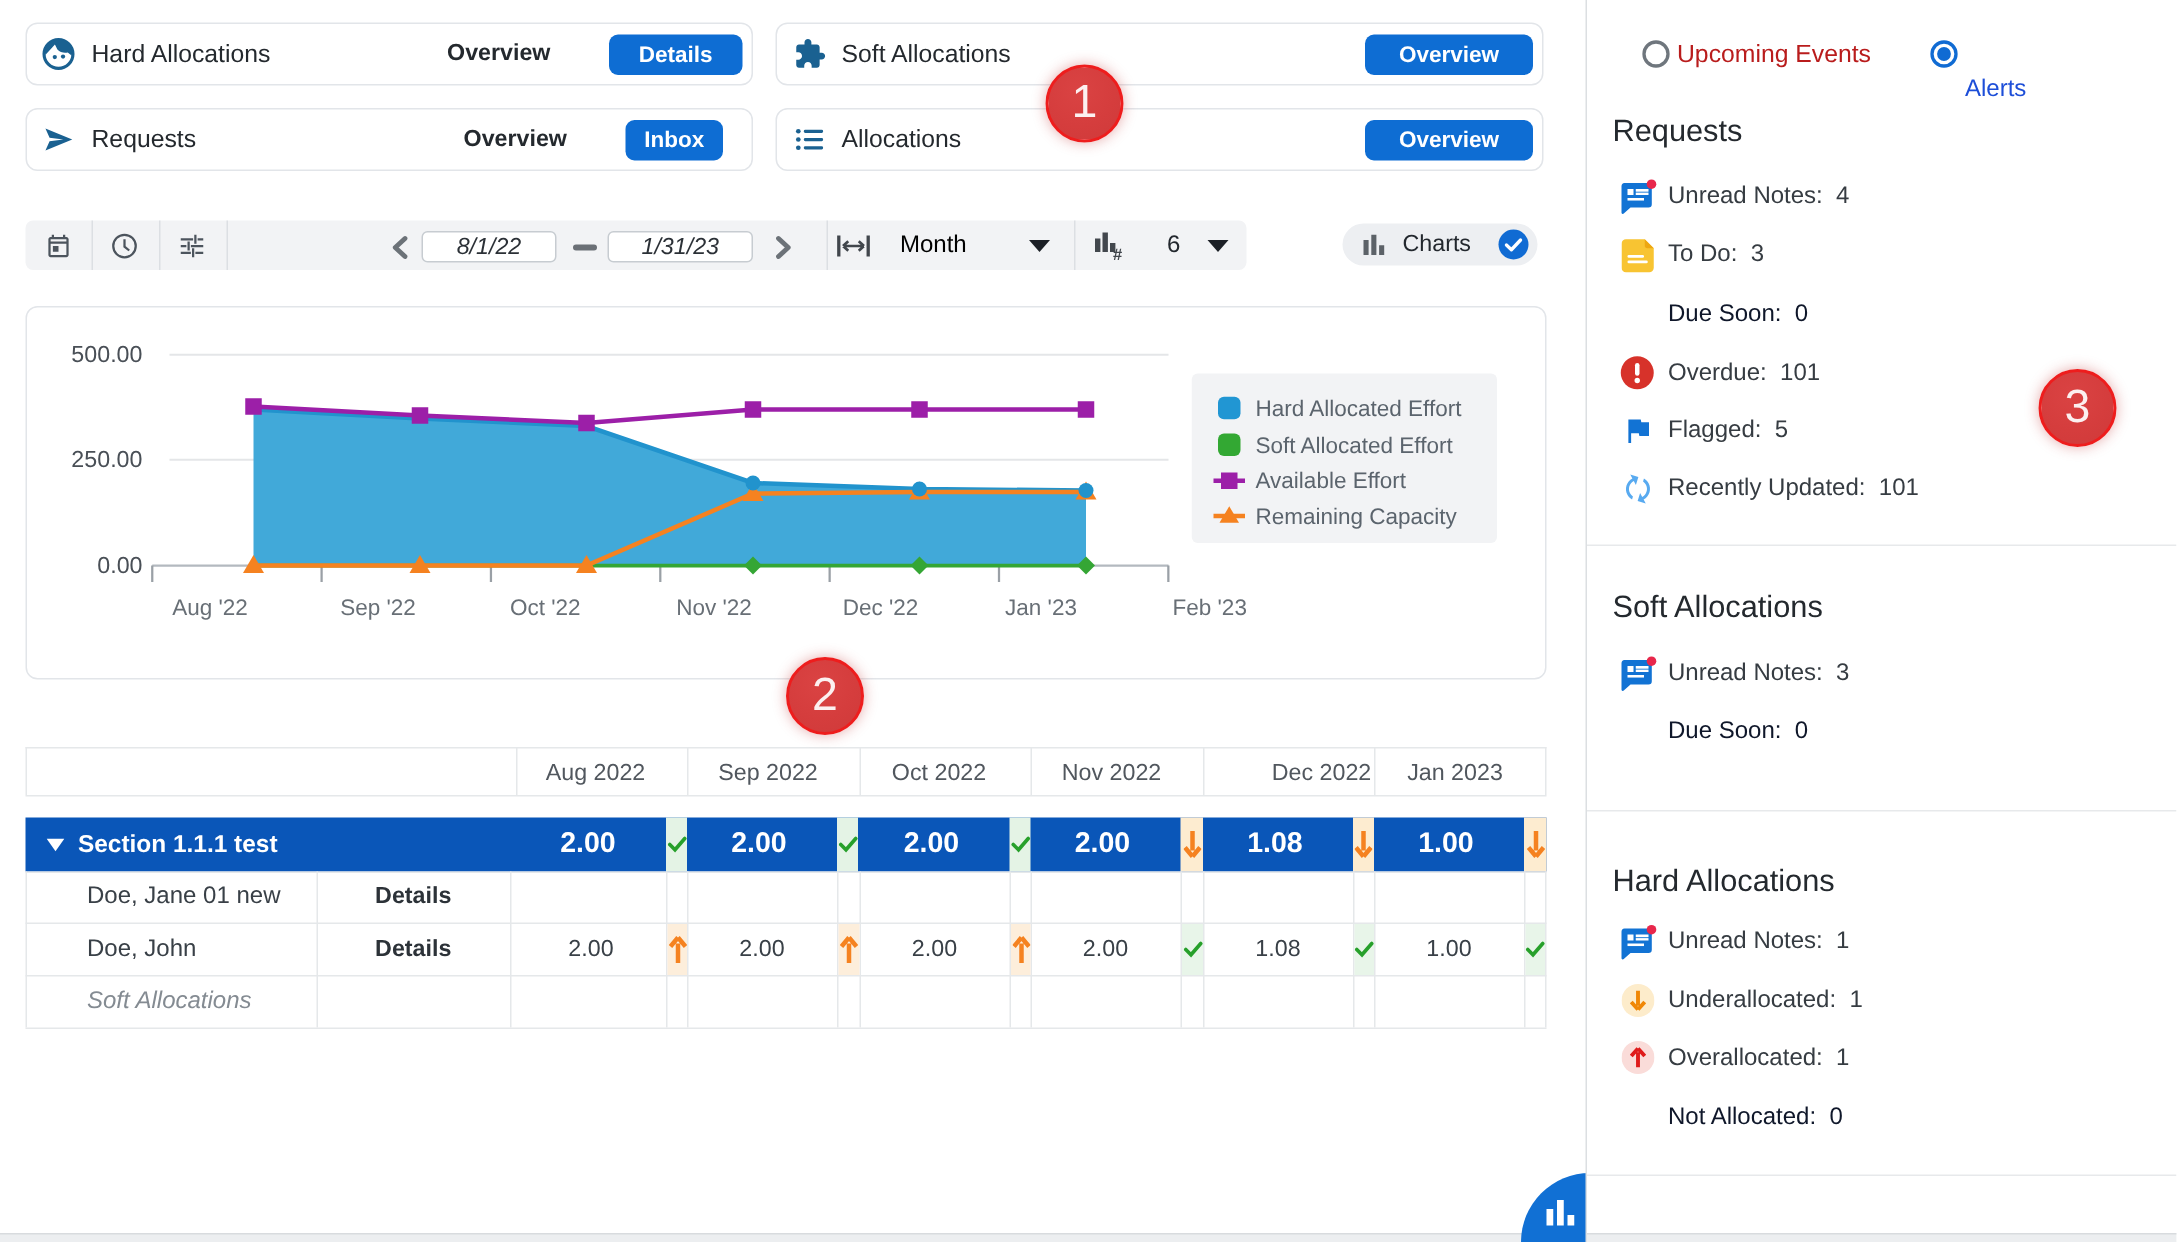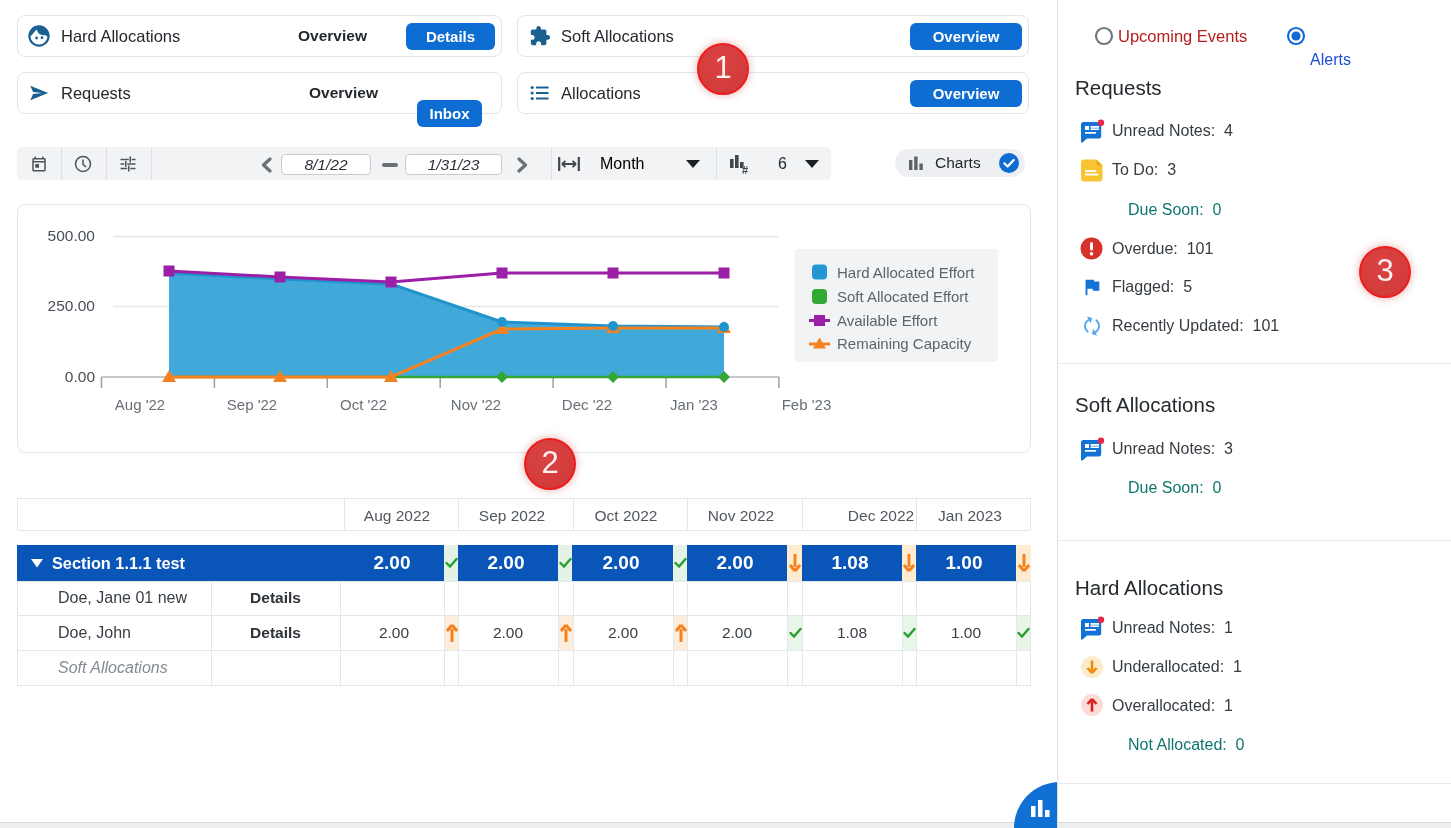--- a/index.html
+++ b/index.html
@@ -12,21 +12,21 @@
 .btn { position:absolute; height:27px; background:#0e6dd3; color:#fff;
   font-weight:bold; font-size:15px; border-radius:6px; text-align:center; line-height:27px; }
 .badge { position:absolute; width:52px; height:52px; border-radius:50%;
   background:radial-gradient(circle at 42% 32%, #da4343 0%, #d53d3d 55%, #cf3a3a 100%);
   border:2.5px solid #ee1d1d; box-shadow:0 0 9px rgba(190,45,45,.4);
   color:rgba(255,255,255,.92); font-size:31px; text-align:center; line-height:45.5px; z-index:40; }
 .sep { position:absolute; top:0; width:1px; height:33px; background:#dcdfe3; }
 .ddcaret { width:0; height:0; border-left:7px solid transparent; border-right:7px solid transparent; border-top:8px solid #1c2026; position:absolute; }
 .ritem { position:absolute; left:1112px; font-size:16px; color:#363c42; }
 .rhead { position:absolute; left:1075px; font-size:20.5px; color:#24292e; }
-.gray { color:#0f766e;margin-left:16px; }
+.gray { color:#0f172a; }
 .hdiv { position:absolute; left:1058px; width:393px; height:1px; background:#e7e9eb; }
 </style>
 </head>
 <body>
 
 <div class="card" style="left:17px; top:15px; width:485px; height:42px;"></div>
 <div class="card" style="left:517px; top:15px; width:512px; height:42px;"></div>
 <div class="card" style="left:17px; top:72px; width:485px; height:42px;"></div>
 <div class="card" style="left:517px; top:72px; width:512px; height:42px;"></div>
 
@@ -44,21 +44,21 @@
   <path d="M20.5 11H19V7c0-1.1-.9-2-2-2h-4V3.5C13 2.12 11.88 1 10.5 1S8 2.12 8 3.5V5H4c-1.1 0-1.99.9-1.99 2v3.8H3.5c1.49 0 2.7 1.21 2.7 2.7s-1.21 2.7-2.7 2.7H2V20c0 1.1.9 2 2 2h3.8v-1.5c0-1.49 1.21-2.7 2.7-2.7 1.49 0 2.7 1.21 2.7 2.7V22H17c1.1 0 2-.9 2-2v-4h1.5c1.38 0 2.5-1.12 2.5-2.5S21.88 11 20.5 11z" fill="#1a6191"></path>
 </svg>
 <div class="ctitle" style="left:561px; top:15px;">Soft Allocations</div>
 <div class="btn" style="left:910px; top:23px; width:112px;">Overview</div>
 
 <svg class="abs" style="left:28px; top:82px;" width="22" height="22" viewBox="0 0 24 24">
   <path d="M2.5 4 L22 12 L2.5 20 L5.5 13.2 L15.5 12 L5.5 10.8 Z" fill="#1a6191"></path>
 </svg>
 <div class="ctitle" style="left:61px; top:72px;">Requests</div>
 <div class="clabel" style="left:307px; top:72px; width:73px; text-align:center;">Overview</div>
-<div class="btn" style="left:417px; top:80px; width:65px;margin-top:20px;">Inbox</div>
+<div class="btn" style="left:417px; top:80px; width:65px;">Inbox</div>
 
 <svg class="abs" style="left:529px; top:82px;" width="22" height="22" viewBox="0 0 24 24">
   <circle cx="3.5" cy="6" r="1.7" fill="#1a6191"></circle>
     <circle cx="3.5" cy="12" r="1.7" fill="#1a6191"></circle>
     <circle cx="3.5" cy="18" r="1.7" fill="#1a6191"></circle>
   <rect x="7.5" y="4.9" width="14" height="2.3" rx="1" fill="#1a6191"></rect>
   <rect x="7.5" y="10.9" width="14" height="2.3" rx="1" fill="#1a6191"></rect>
   <rect x="7.5" y="16.9" width="14" height="2.3" rx="1" fill="#1a6191"></rect>
 </svg>
 <div class="ctitle" style="left:561px; top:72px;">Allocations</div>

